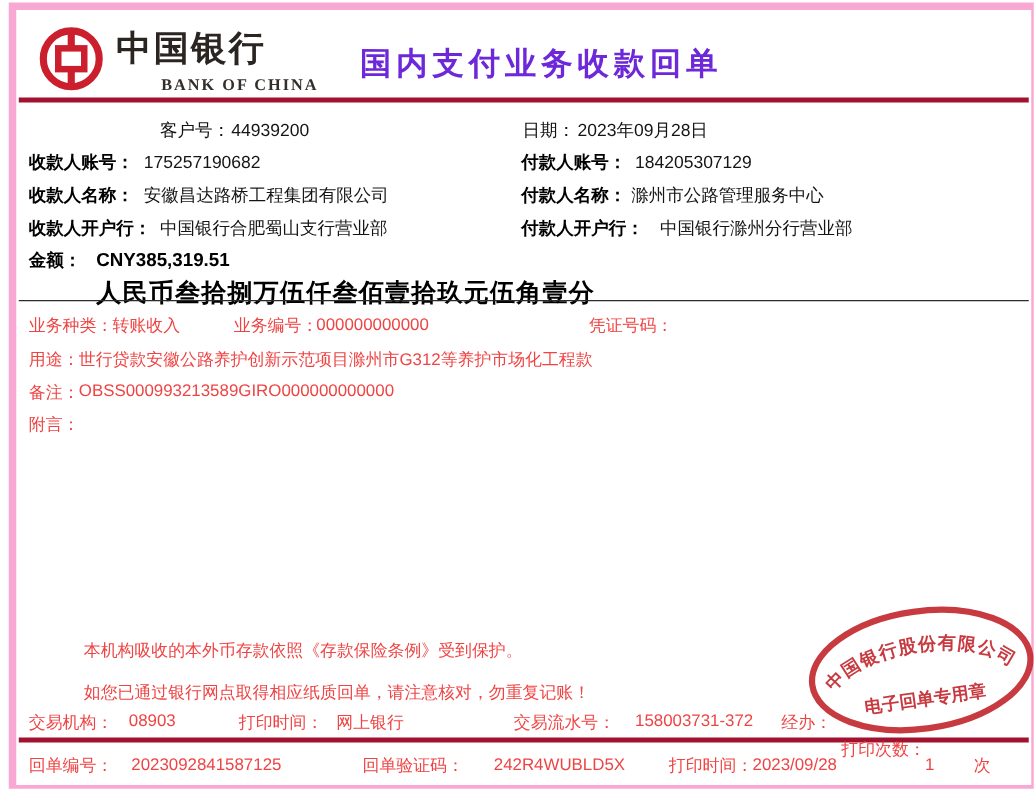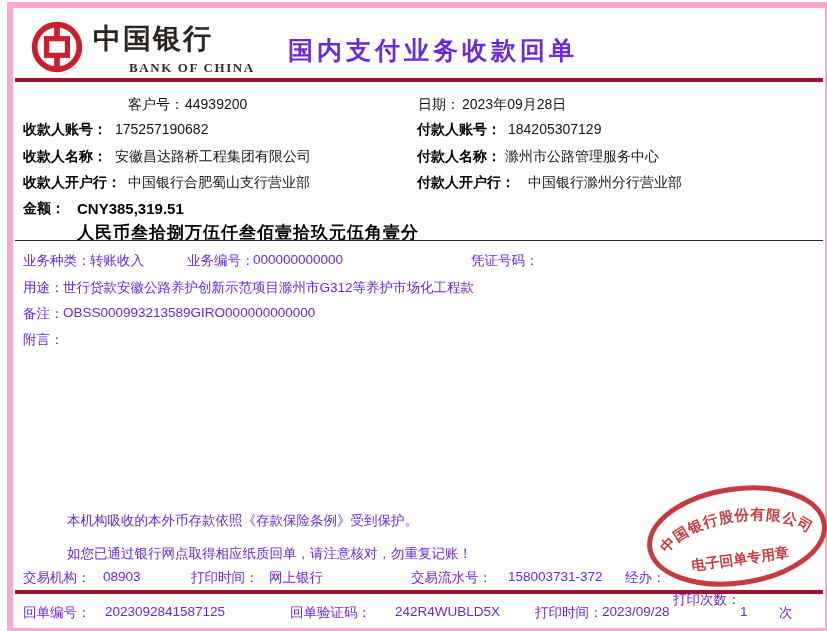--- a/index.html
+++ b/index.html
@@ -2,28 +2,28 @@
 <html><head>
 <meta charset="utf-8">
 <style>
   html,body{margin:0;padding:0;background:#fff;}
   body{width:827px;height:631px;position:relative;font-family:"Liberation Sans",sans-serif;color:#000;}
   .receipt{position:absolute;left:7px;top:2px;width:812px;height:620px;border:6px solid #f9a8d4;background:#fff;overflow:visible;}
   .abs{position:absolute;white-space:nowrap;}
   .lbl{font-size:14px;color:#111;}
   .lbl-b{font-size:14px;font-weight:bold;color:#000;}
   .val{font-size:14px;color:#151515;}
-  .sm{font-size:13.5px;color:#6d28d9;}
+  .sm{font-size:13.5px;color:#ef4444;}
   .redline{position:absolute;left:2px;right:2px;height:4px;background:#a2122f;}
   .thinline{position:absolute;left:2px;right:2px;height:1px;background:#2b2b2b;}
   .brand-cn{font-size:28px;font-weight:bold;color:#2b2522;font-family:"Liberation Serif",serif;letter-spacing:2px;}
   .brand-en{font-size:13px;font-weight:600;color:#332e2a;font-family:"Liberation Serif",serif;letter-spacing:1.6px;margin-top:2px;margin-left:36px;}
   .title{font-size:25px;font-weight:600;font-family:"Liberation Serif",serif;letter-spacing:4px;color:#6d28d9;}
   .amount{font-size:15px;font-weight:bold;text-align:right;}
-  .words{font-size:17px;font-weight:bold;letter-spacing:1px;}
+  .words{font-size:20px;font-weight:bold;letter-spacing:1px;}
   .stamp{position:absolute;left:628px;top:476px;width:192px;height:104px;transform:rotate(-8deg);opacity:.92;}
 </style>
 </head>
 <body>
 
 <div class="receipt">
 
   <svg class="abs" style="left:18px;top:13px;" width="52" height="52" viewBox="0 0 100 100">
     <circle cx="50" cy="50" r="43" fill="none" stroke="#cc1f2d" stroke-width="11"></circle>
     <rect x="44.5" y="7" width="11" height="27" fill="#cc1f2d"></rect>

